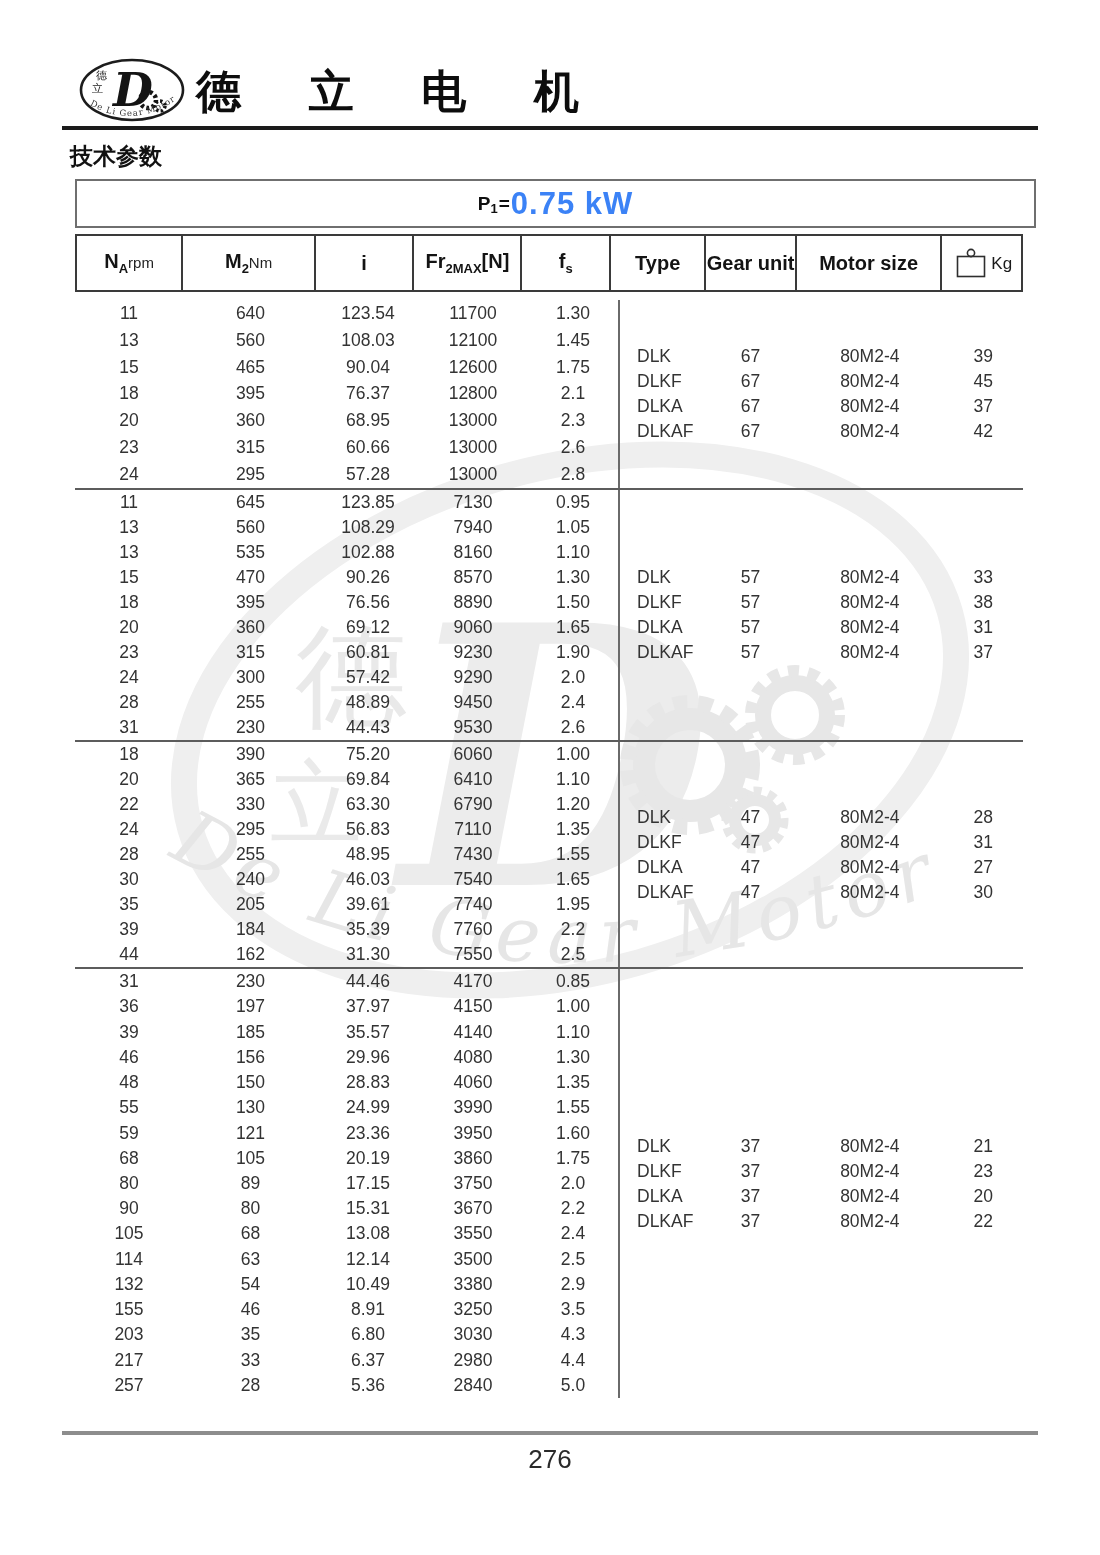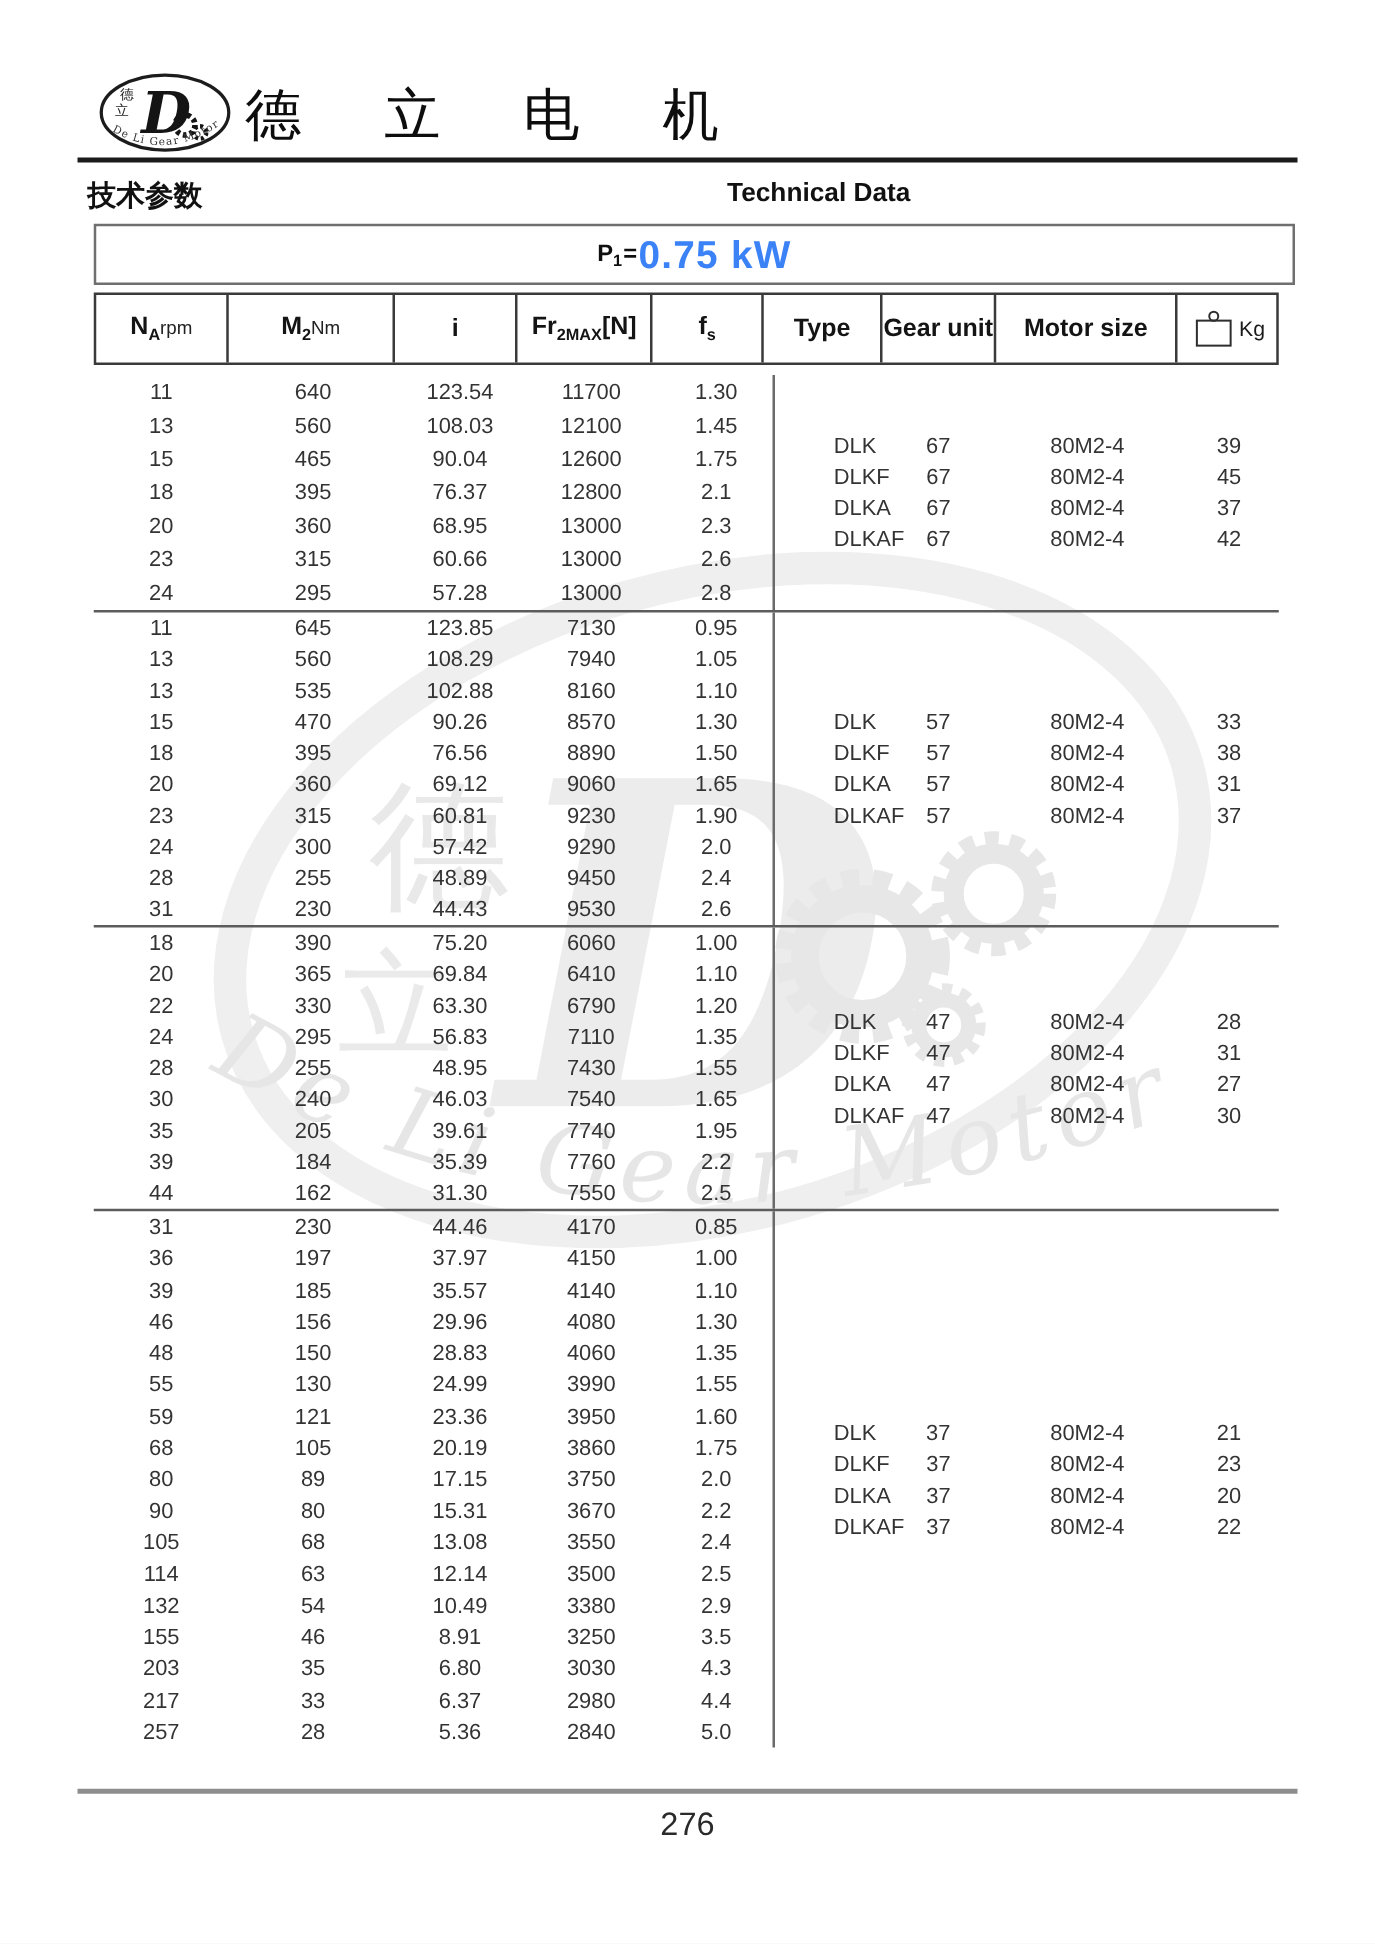--- a/index.html
+++ b/index.html
@@ -11,21 +11,21 @@
   }
   .layer { position:absolute; z-index:1; }
 
   
   .watermark { position:absolute; left:130px; top:420px; z-index:0; pointer-events:none; }
 
   
   .logo { left:76px; top:56px; width:112px; height:72px; }
   .brand-title {
     left:196px; top:62px; font-family:"DejaVu Serif","Liberation Serif",serif;
-    font-weight:400; font-size:45px; letter-spacing:26px; color:#0d0d0d; white-space:nowrap;
+    font-weight:700; font-size:45px; letter-spacing:26px; color:#0d0d0d; white-space:nowrap;
   }
   .header-rule { left:62px; top:126px; width:976px; height:4px; background:#1b1b1b; }
   .sec-cn { left:70px; top:141px; font-size:23px; font-weight:bold; color:#111; }
   .sec-en { left:455px; top:143px; width:400px; text-align:center; font-size:21px; font-weight:bold; color:#111; }
 
   
   .power-box {
     left:75px; top:179px; width:961px; height:49px; border:2px solid #6f6f6f;
     display:flex; align-items:baseline; justify-content:center; background:transparent;
   }
@@ -58,21 +58,21 @@
   .block.sep { border-bottom:2px solid #5c5c5c; }
   .block-left { width:543px; display:flex; flex-direction:column; justify-content:space-around; }
   .row { display:flex; align-items:center; }
   .cell { font-size:17.5px; color:#333; text-align:center; white-space:nowrap; }
   .block-right {
     width:405px; border-left:2px solid #6a6a6a;
     display:flex; flex-direction:column; justify-content:center;
   }
   .mrow { display:flex; align-items:center; height:25px; }
   .mcell { font-size:17.5px; color:#333; white-space:nowrap; }
-  .m0{width:85px; padding-left:47px; text-align:left; overflow:visible;}
+  .m0{width:85px; padding-left:17px; text-align:left; overflow:visible;}
   .m1{width:92px; text-align:center;}
   .m2{width:148px; text-align:center;}
   .m3{width:80px; text-align:center;}
 
   
   .footer-rule { left:62px; top:1431px; width:976px; height:4px; background:#8d8d8d; }
   .page-number { left:0; top:1444px; width:1100px; text-align:center; font-size:26px; color:#2a2a2a; }
 </style>
 </head>
 <body>
@@ -109,21 +109,20 @@
     <text x="16" y="36" font-size="11" fill="#222">立</text>
     <path id="logoarc" d="M 12 48 Q 56 74 100 44" fill="none"></path>
     <text font-size="8.5" fill="#333" letter-spacing="1" font-family="DejaVu Serif,serif">
       <textPath href="#logoarc" startOffset="2%">De Li Gear Motor</textPath>
     </text>
   </svg>
 
   <div class="layer brand-title">德 立 电 机</div>
   <div class="layer header-rule"></div>
   <div class="layer sec-cn">技术参数</div>
-  <div class="layer sec-en">Technical Data</div>
 
   <div class="layer power-box">
     <span class="p-sym">P</span>
       <sub class="p-sub">1</sub>
       <span class="p-eq">=</span>
       <span class="p-val">0.75 kW</span>
   </div>
 
   <div class="layer thead">
     <div class="th c0">

